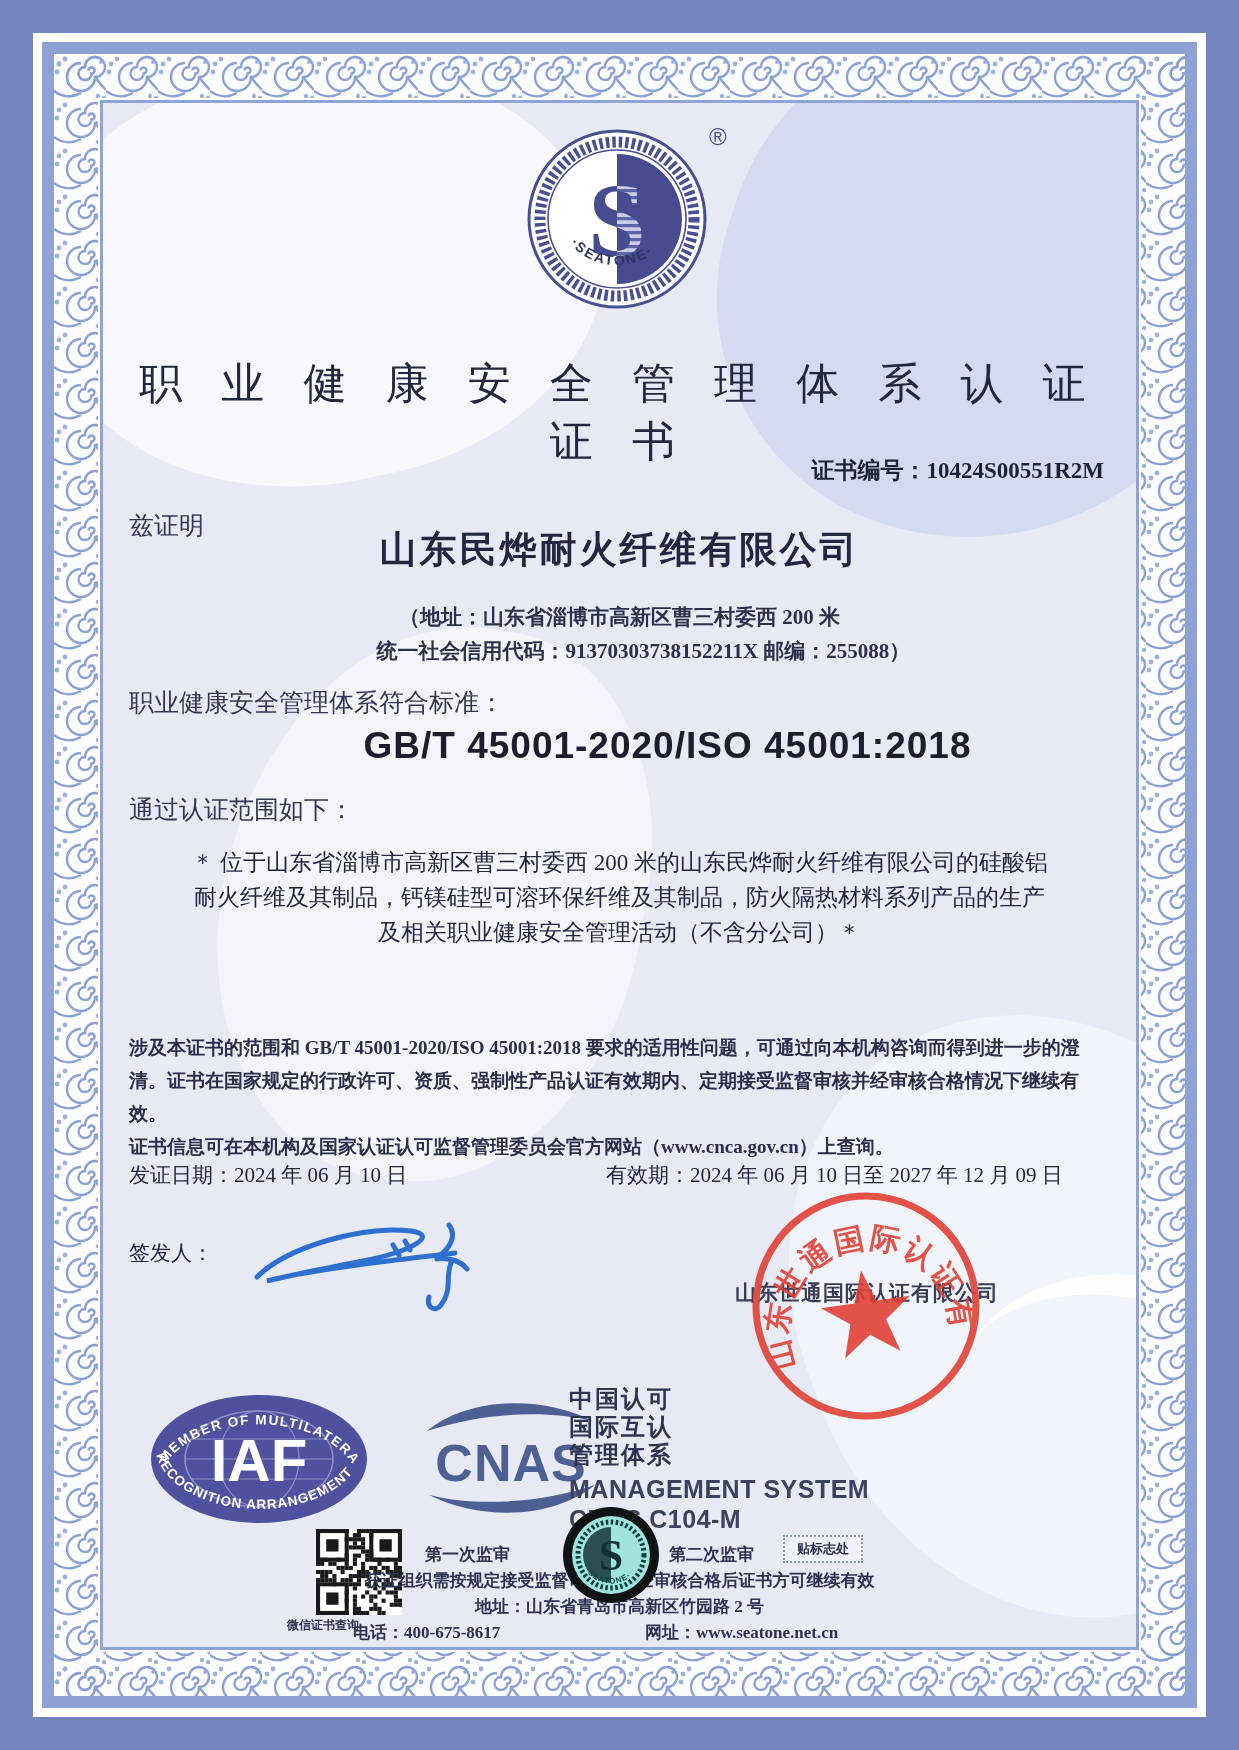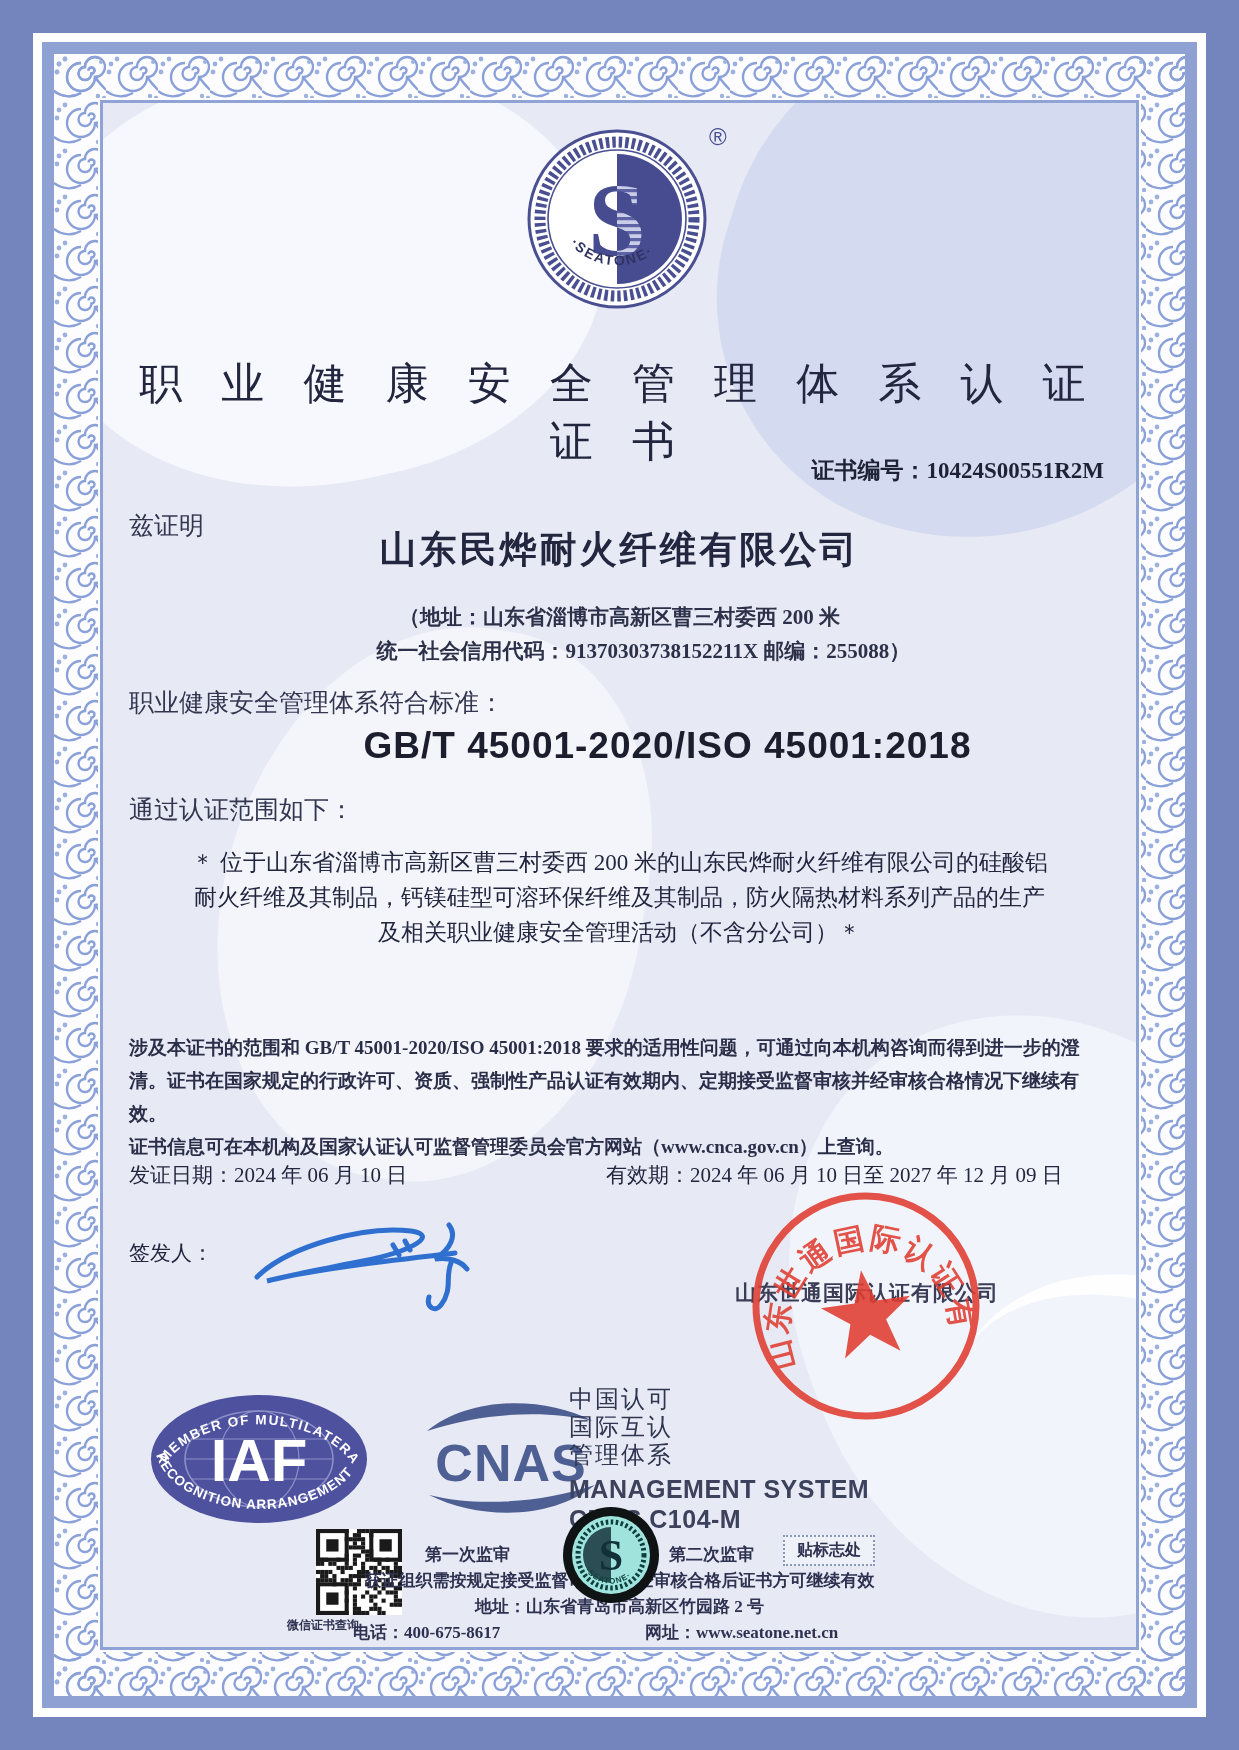--- a/index.html
+++ b/index.html
@@ -18,24 +18,24 @@
   .title{font-size:43px;font-weight:normal;letter-spacing:0.33em;color:#23263f;}
   .certno{font-size:23px;font-weight:bold;color:#1f2236;}
   .small-label{font-size:25px;color:#33364f;}
   .company{font-size:37px;font-weight:bold;letter-spacing:3px;color:#23263f;}
   .addr{font-size:21px;font-weight:bold;color:#2d3049;}
   .standard{font-size:37px;font-weight:bold;font-family:"Liberation Sans",sans-serif;color:#1c1e2e;letter-spacing:1px;}
   .scope{font-size:23px;font-weight:normal;line-height:35px;color:#23263f;}
   .legal{font-size:19px;line-height:33px;color:#2b2e49;font-weight:bold;}
   .dateline{font-size:21px;color:#23263f;}
   .issuer{font-size:21px;font-weight:bold;color:#3a3d55;letter-spacing:1px;}
-  .cnblock{font-size:24px;font-weight:normal;color:#2f3550;line-height:28px;letter-spacing:2px;}
+  .cnblock{font-size:24px;font-weight:bold;color:#2f3550;line-height:28px;letter-spacing:2px;}
   .mgmt{font-family:"Liberation Sans",sans-serif;font-weight:bold;font-size:25px;color:#3c415c;letter-spacing:0.5px;}
   .foot{font-size:17px;font-weight:bold;color:#2e3150;}
-  .markbox{border:2px dotted #8b97b8;padding:3px 12px;font-size:16px;font-weight:bold;color:#2e3150;background:rgba(255,255,255,.35);}
+  .markbox{border:2px dotted #8b97b8;padding:3px 12px;font-size:13px;font-weight:bold;color:#2e3150;background:rgba(255,255,255,.35);}
   .wechat{font-size:12px;font-weight:bold;color:#2e3150;}
   svg{display:block;}
 </style>
 </head>
 <body>
 
 <div class="page">
 
   <div class="layer band-white"></div>
   <div class="layer band-blue"></div>

